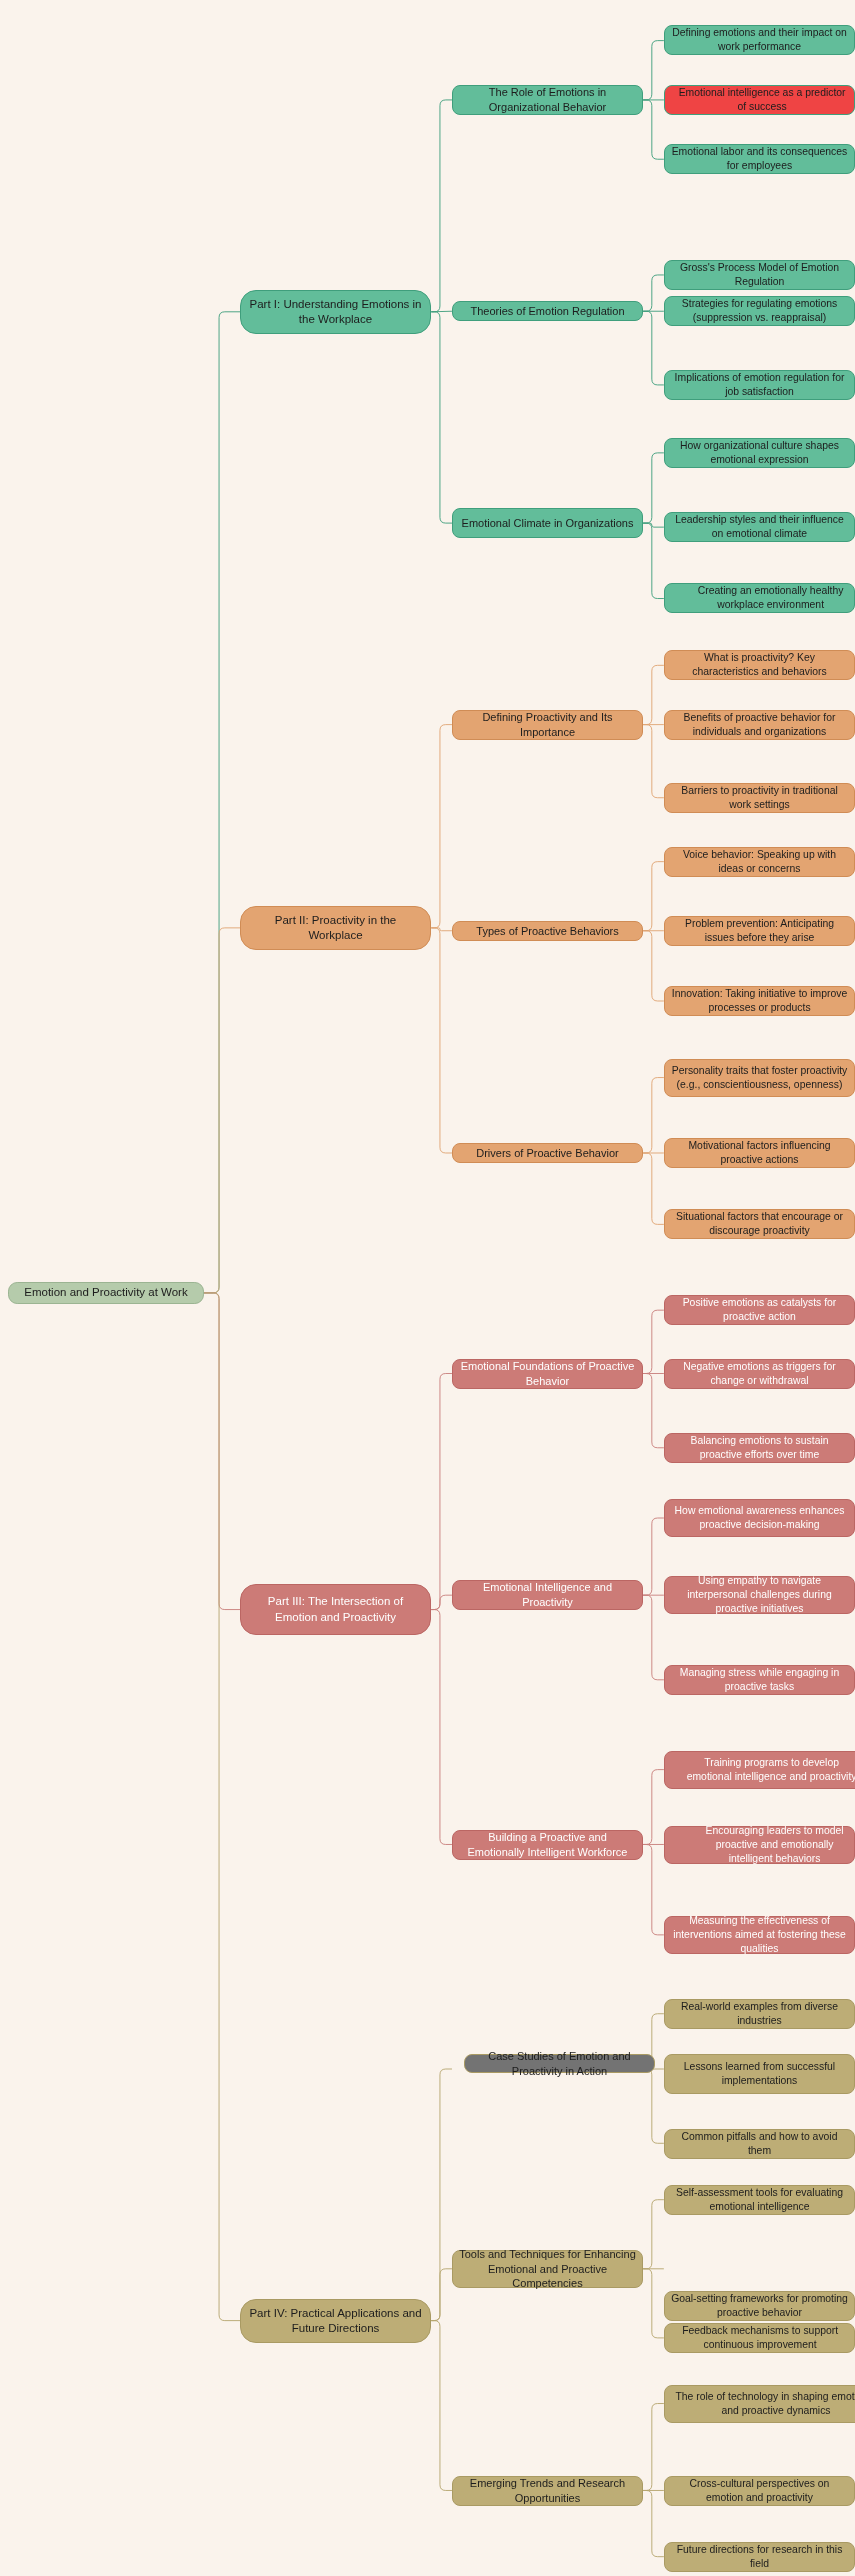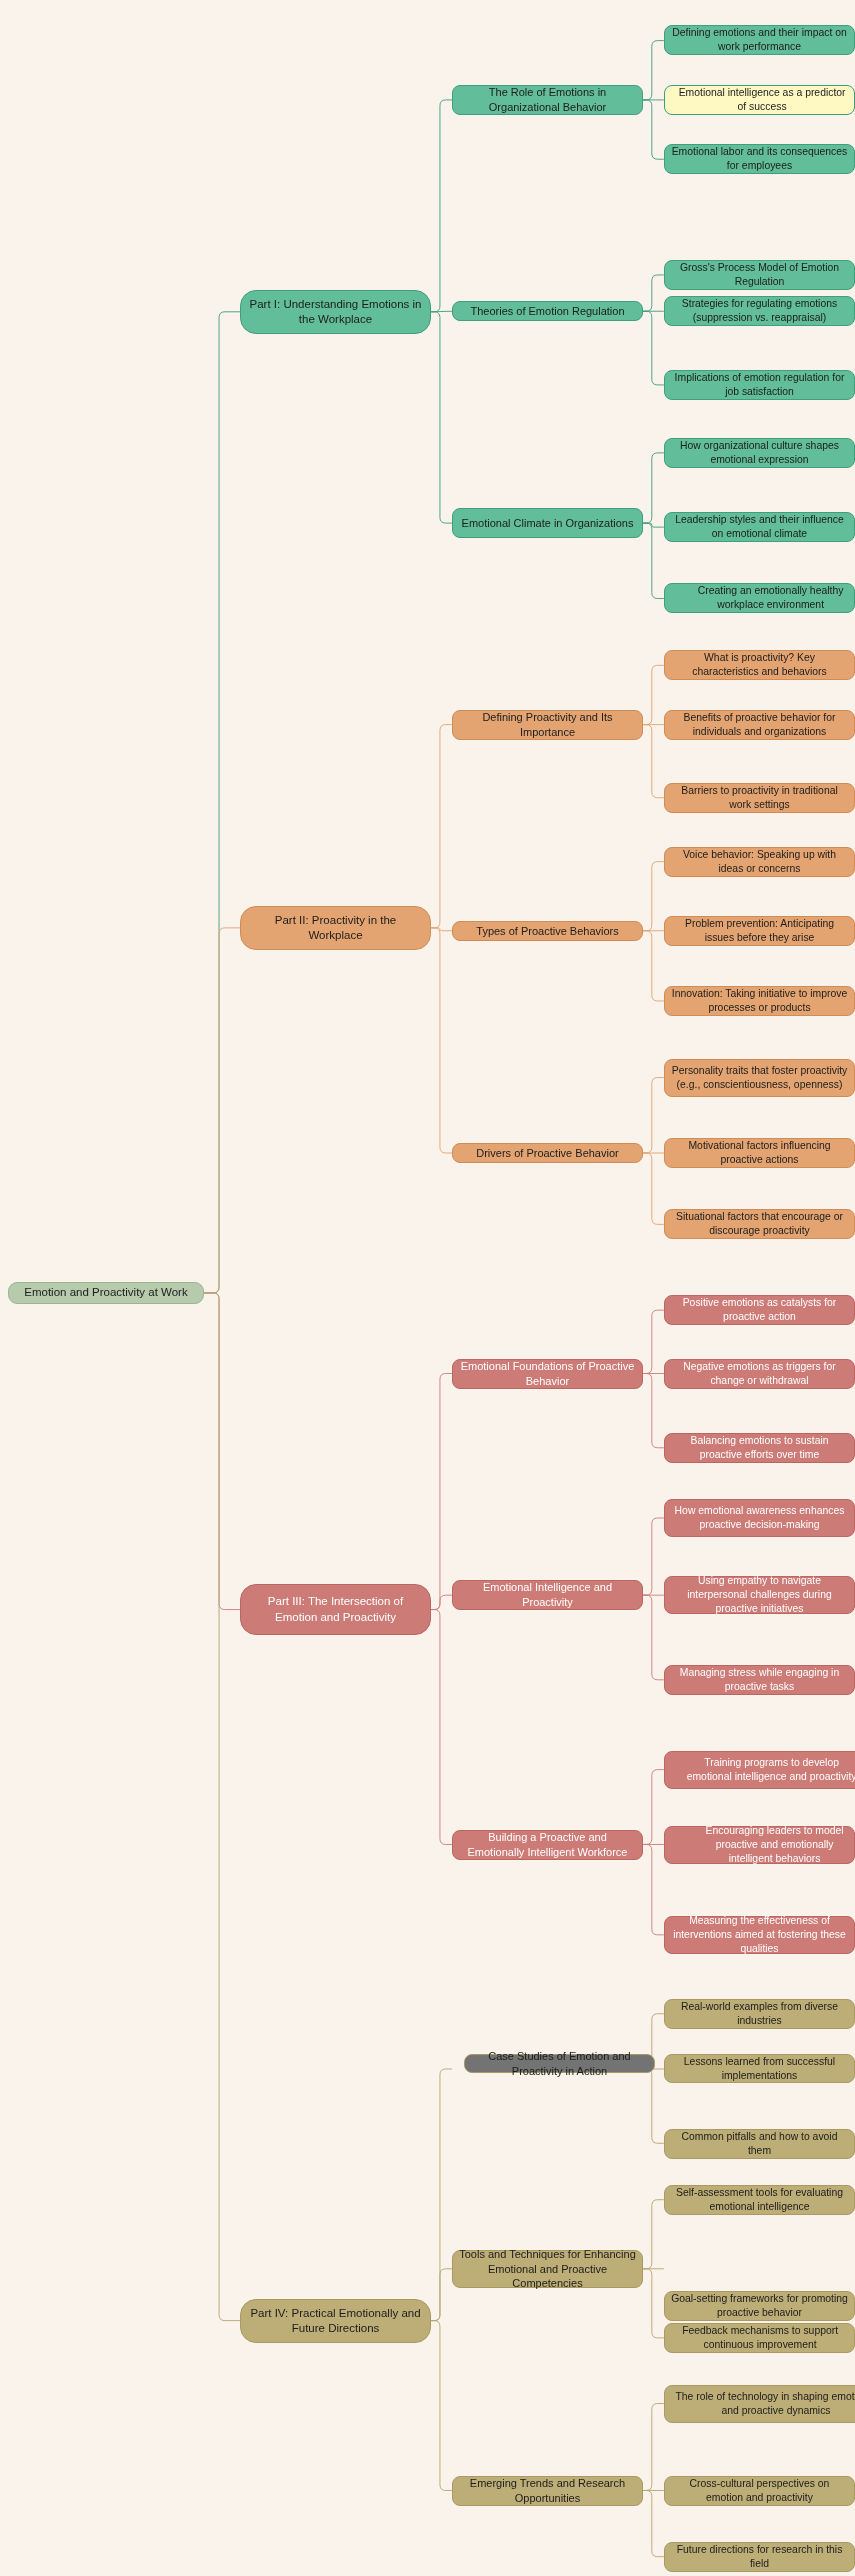--- a/index.html
+++ b/index.html
@@ -84,21 +84,21 @@
       <path d="M 749 4030 L 754.12 4030 Q 764.12 4030 764.12 4040 L 764.12 4315 Q 764.12 4325 774.12 4325 L 785 4325" fill="none" stroke="#b6a66f" stroke-width="1.6"></path>
       <path d="M 1117 4325 L 1122.12 4325 Q 1132.12 4325 1132.12 4315 L 1132.12 4184 Q 1132.12 4174 1142.12 4174 L 1153 4174" fill="none" stroke="#b6a66f" stroke-width="1.6"></path>
       <path d="M 1117 4325 L 1153 4325" fill="none" stroke="#b6a66f" stroke-width="1.6"></path>
       <path d="M 1117 4325 L 1122.12 4325 Q 1132.12 4325 1132.12 4335 L 1132.12 4430 Q 1132.12 4440 1142.12 4440 L 1153 4440" fill="none" stroke="#b6a66f" stroke-width="1.6"></path>
     </svg>
   <div id="nodes">
       <div class="node n-root" style="left: 8px; top: 1282px; width: 196px; height: 22px; background: rgb(181, 203, 171); border: 0.8px solid rgb(155, 180, 146); color: rgb(29, 29, 29);">Emotion and Proactivity at Work</div>
       <div class="node n-l1" style="left: 240px; top: 290px; width: 191px; height: 44px; background: rgb(98, 189, 154); border: 0.8px solid rgb(63, 158, 124); color: rgb(29, 29, 29);">Part I: Understanding Emotions in the Workplace</div>
       <div class="node n-l2" style="left: 452px; top: 85px; width: 191px; height: 30px; background: rgb(98, 189, 154); border: 0.8px solid rgb(63, 158, 124); color: rgb(29, 29, 29);">The Role of Emotions in Organizational Behavior</div>
       <div class="node n-l3" style="left: 664px; top: 25px; width: 191px; height: 30px; background: rgb(98, 189, 154); border: 0.8px solid rgb(63, 158, 124); color: rgb(29, 29, 29);">Defining emotions and their impact on work performance</div>
-      <div class="node n-l3" style="left: 664px; top: 85px; width: 191px; height: 30px; background: #fef9c3; border: 0.8px solid rgb(63, 158, 124); color: rgb(29, 29, 29); padding-left: 11px;">Emotional intelligence as a predictor of success</div>
+      <div class="node n-l3" style="left: 664px; top: 85px; width: 191px; height: 30px; background: #ef4444; border: 0.8px solid rgb(63, 158, 124); color: rgb(29, 29, 29); padding-left: 11px;">Emotional intelligence as a predictor of success</div>
       <div class="node n-l3" style="left: 664px; top: 144px; width: 191px; height: 30px; background: rgb(98, 189, 154); border: 0.8px solid rgb(63, 158, 124); color: rgb(29, 29, 29);">Emotional labor and its consequences for employees</div>
       <div class="node n-l2" style="left: 452px; top: 301px; width: 191px; height: 19.6px; background: rgb(98, 189, 154); border: 0.8px solid rgb(63, 158, 124); color: rgb(29, 29, 29);">Theories of Emotion Regulation</div>
       <div class="node n-l3" style="left: 664px; top: 260px; width: 191px; height: 30px; background: rgb(98, 189, 154); border: 0.8px solid rgb(63, 158, 124); color: rgb(29, 29, 29);">Gross's Process Model of Emotion Regulation</div>
       <div class="node n-l3" style="left: 664px; top: 296px; width: 191px; height: 30px; background: rgb(98, 189, 154); border: 0.8px solid rgb(63, 158, 124); color: rgb(29, 29, 29);">Strategies for regulating emotions (suppression vs. reappraisal)</div>
       <div class="node n-l3" style="left: 664px; top: 370px; width: 191px; height: 30px; background: rgb(98, 189, 154); border: 0.8px solid rgb(63, 158, 124); color: rgb(29, 29, 29);">Implications of emotion regulation for job satisfaction</div>
       <div class="node n-l2" style="left: 452px; top: 508px; width: 191px; height: 30px; background: rgb(98, 189, 154); border: 0.8px solid rgb(63, 158, 124); color: rgb(29, 29, 29);">Emotional Climate in Organizations</div>
       <div class="node n-l3" style="left: 664px; top: 438px; width: 191px; height: 30px; background: rgb(98, 189, 154); border: 0.8px solid rgb(63, 158, 124); color: rgb(29, 29, 29);">How organizational culture shapes emotional expression</div>
       <div class="node n-l3" style="left: 664px; top: 512px; width: 191px; height: 30px; background: rgb(98, 189, 154); border: 0.8px solid rgb(63, 158, 124); color: rgb(29, 29, 29);">Leadership styles and their influence on emotional climate</div>
       <div class="node n-l3" style="left: 664px; top: 583px; width: 191px; height: 30px; background: rgb(98, 189, 154); border: 0.8px solid rgb(63, 158, 124); color: rgb(29, 29, 29); padding-left: 28px;">Creating an emotionally healthy workplace environment</div>
       <div class="node n-l1" style="left: 240px; top: 906px; width: 191px; height: 44px; background: rgb(227, 164, 113); border: 0.8px solid rgb(208, 140, 85); color: rgb(29, 29, 29);">Part II: Proactivity in the Workplace</div>
@@ -120,24 +120,24 @@
       <div class="node n-l3" style="left: 664px; top: 1359px; width: 191px; height: 30px; background: rgb(204, 123, 119); border: 0.8px solid rgb(187, 102, 99); color: rgb(255, 255, 255);">Negative emotions as triggers for change or withdrawal</div>
       <div class="node n-l3" style="left: 664px; top: 1433px; width: 191px; height: 30px; background: rgb(204, 123, 119); border: 0.8px solid rgb(187, 102, 99); color: rgb(255, 255, 255);">Balancing emotions to sustain proactive efforts over time</div>
       <div class="node n-l2" style="left: 452px; top: 1580px; width: 191px; height: 30px; background: rgb(204, 123, 119); border: 0.8px solid rgb(187, 102, 99); color: rgb(255, 255, 255);">Emotional Intelligence and Proactivity</div>
       <div class="node n-l3" style="left: 664px; top: 1499px; width: 191px; height: 38px; background: rgb(204, 123, 119); border: 0.8px solid rgb(187, 102, 99); color: rgb(255, 255, 255);">How emotional awareness enhances proactive decision-making</div>
       <div class="node n-l3" style="left: 664px; top: 1576px; width: 191px; height: 38px; background: rgb(204, 123, 119); border: 0.8px solid rgb(187, 102, 99); color: rgb(255, 255, 255);">Using empathy to navigate interpersonal challenges during proactive initiatives</div>
       <div class="node n-l3" style="left: 664px; top: 1665px; width: 191px; height: 30px; background: rgb(204, 123, 119); border: 0.8px solid rgb(187, 102, 99); color: rgb(255, 255, 255);">Managing stress while engaging in proactive tasks</div>
       <div class="node n-l2" style="left: 452px; top: 1830px; width: 191px; height: 30px; background: rgb(204, 123, 119); border: 0.8px solid rgb(187, 102, 99); color: rgb(255, 255, 255);">Building a Proactive and Emotionally Intelligent Workforce</div>
       <div class="node n-l3" style="left: 664px; top: 1751px; width: 201px; height: 38px; background: rgb(204, 123, 119); border: 0.8px solid rgb(187, 102, 99); color: rgb(255, 255, 255); padding-left: 20px;">Training programs to develop emotional intelligence and proactivity</div>
       <div class="node n-l3" style="left: 664px; top: 1826px; width: 191px; height: 38px; background: rgb(204, 123, 119); border: 0.8px solid rgb(187, 102, 99); color: rgb(255, 255, 255); padding-left: 36px;">Encouraging leaders to model proactive and emotionally intelligent behaviors</div>
       <div class="node n-l3" style="left: 664px; top: 1916px; width: 191px; height: 38px; background: rgb(204, 123, 119); border: 0.8px solid rgb(187, 102, 99); color: rgb(255, 255, 255);">Measuring the effectiveness of interventions aimed at fostering these qualities</div>
-      <div class="node n-l1" style="left: 240px; top: 2299px; width: 191px; height: 44px; background: rgb(189, 173, 118); border: 0.8px solid rgb(169, 154, 99); color: rgb(29, 29, 29);">Part IV: Practical Emotionally and Future Directions</div>
+      <div class="node n-l1" style="left: 240px; top: 2299px; width: 191px; height: 44px; background: rgb(189, 173, 118); border: 0.8px solid rgb(169, 154, 99); color: rgb(29, 29, 29);">Part IV: Practical Applications and Future Directions</div>
       <div class="node n-l2" style="left: 464px; top: 2054px; width: 191px; height: 19px; background: #737373; border: 0.8px solid rgb(169, 154, 99); color: rgb(29, 29, 29);">Case Studies of Emotion and Proactivity in Action</div>
       <div class="node n-l3" style="left: 664px; top: 1999px; width: 191px; height: 30px; background: rgb(189, 173, 118); border: 0.8px solid rgb(169, 154, 99); color: rgb(29, 29, 29);">Real-world examples from diverse industries</div>
-      <div class="node n-l3" style="left: 664px; top: 2054px; width: 191px; height: 29px; background: rgb(189, 173, 118); border: 0.8px solid rgb(169, 154, 99); color: rgb(29, 29, 29);">Lessons learned from successful implementations</div>
+      <div class="node n-l3" style="left: 664px; top: 2054px; width: 191px; height: 40px; background: rgb(189, 173, 118); border: 0.8px solid rgb(169, 154, 99); color: rgb(29, 29, 29);">Lessons learned from successful implementations</div>
       <div class="node n-l3" style="left: 664px; top: 2129px; width: 191px; height: 30px; background: rgb(189, 173, 118); border: 0.8px solid rgb(169, 154, 99); color: rgb(29, 29, 29);">Common pitfalls and how to avoid them</div>
       <div class="node n-l2" style="left: 452px; top: 2250px; width: 191px; height: 38px; background: rgb(189, 173, 118); border: 0.8px solid rgb(169, 154, 99); color: rgb(29, 29, 29);">Tools and Techniques for Enhancing Emotional and Proactive Competencies</div>
       <div class="node n-l3" style="left: 664px; top: 2185px; width: 191px; height: 30px; background: rgb(189, 173, 118); border: 0.8px solid rgb(169, 154, 99); color: rgb(29, 29, 29);">Self-assessment tools for evaluating emotional intelligence</div>
       <div class="node n-l3" style="left: 664px; top: 2254px; width: 191px; height: 30px; background: rgb(189, 173, 118); border: 0.8px solid rgb(169, 154, 99); color: rgb(29, 29, 29); margin-top: 37px;">Goal-setting frameworks for promoting proactive behavior</div>
       <div class="node n-l3" style="left: 664px; top: 2323px; width: 191px; height: 30px; background: rgb(189, 173, 118); border: 0.8px solid rgb(169, 154, 99); color: rgb(29, 29, 29); padding-left: 7px;">Feedback mechanisms to support continuous improvement</div>
       <div class="node n-l2" style="left: 452px; top: 2476px; width: 191px; height: 30px; background: rgb(189, 173, 118); border: 0.8px solid rgb(169, 154, 99); color: rgb(29, 29, 29);">Emerging Trends and Research Opportunities</div>
       <div class="node n-l3" style="left: 664px; top: 2385px; width: 224px; height: 38px; background: rgb(189, 173, 118); border: 0.8px solid rgb(169, 154, 99); color: rgb(29, 29, 29);">The role of technology in shaping emotional and proactive dynamics</div>
       <div class="node n-l3" style="left: 664px; top: 2476px; width: 191px; height: 30px; background: rgb(189, 173, 118); border: 0.8px solid rgb(169, 154, 99); color: rgb(29, 29, 29);">Cross-cultural perspectives on emotion and proactivity</div>
       <div class="node n-l3" style="left: 664px; top: 2542px; width: 191px; height: 30px; background: rgb(189, 173, 118); border: 0.8px solid rgb(169, 154, 99); color: rgb(29, 29, 29);">Future directions for research in this field</div>
     </div>

